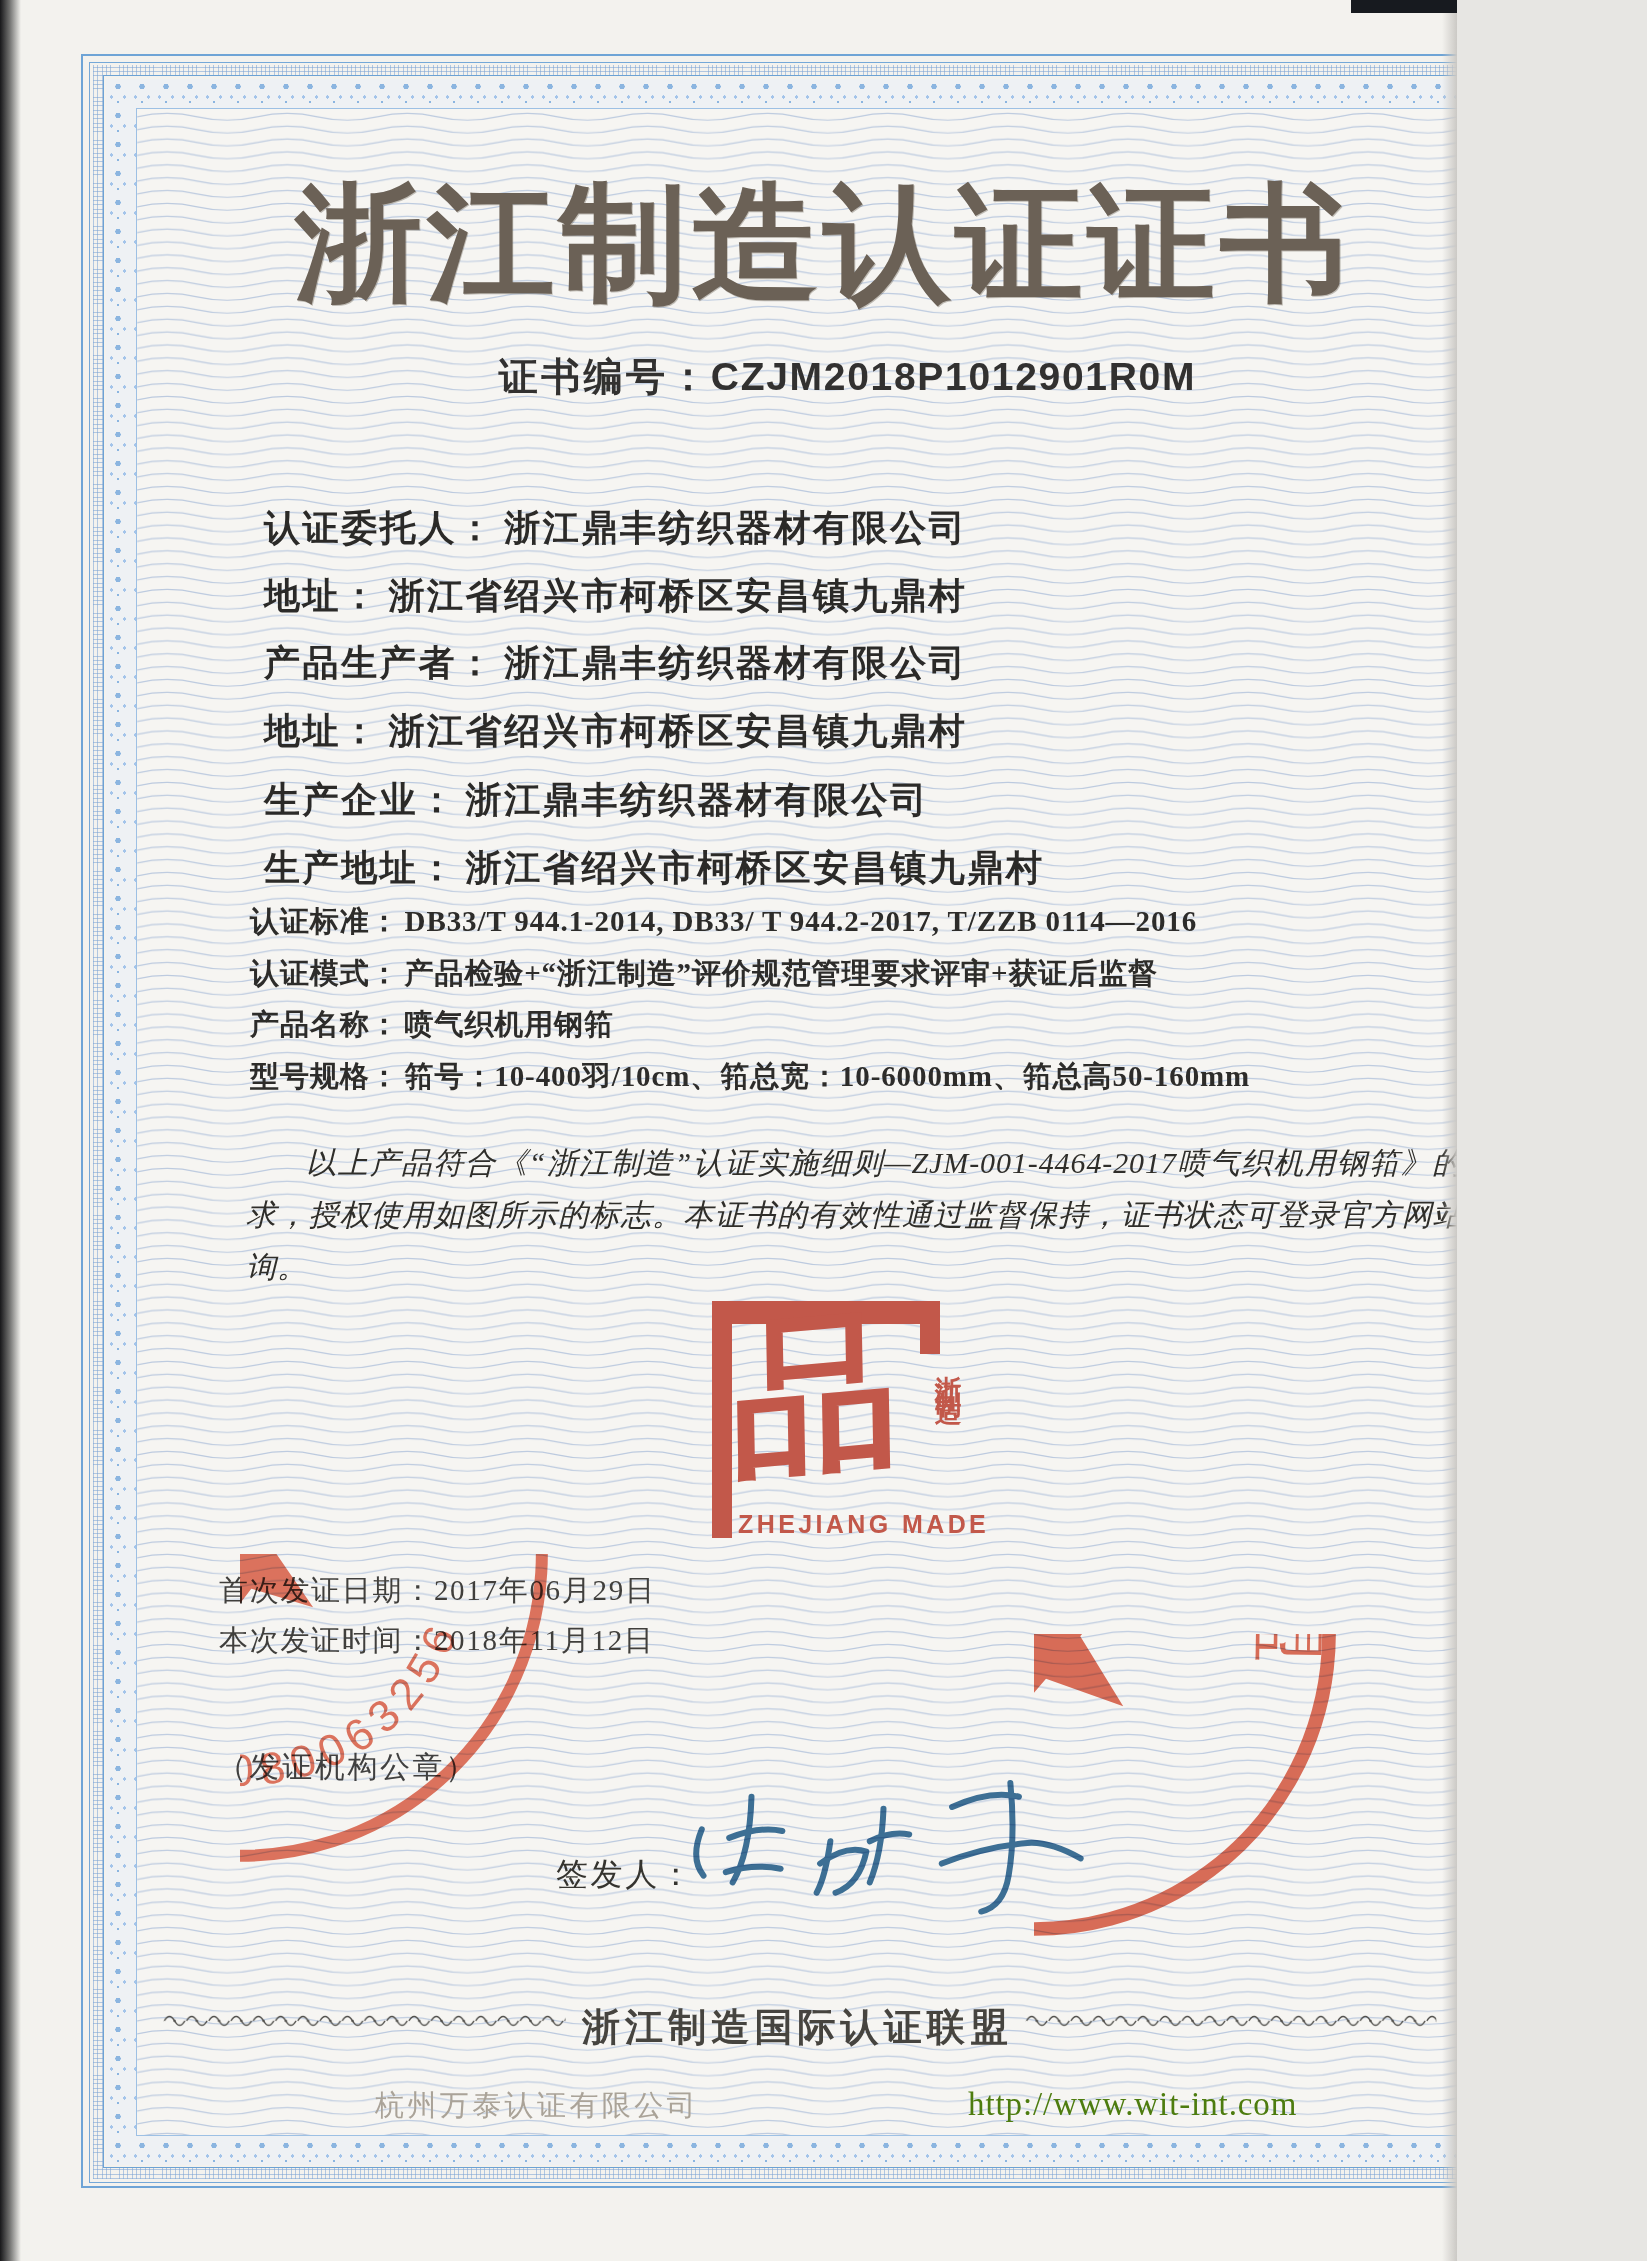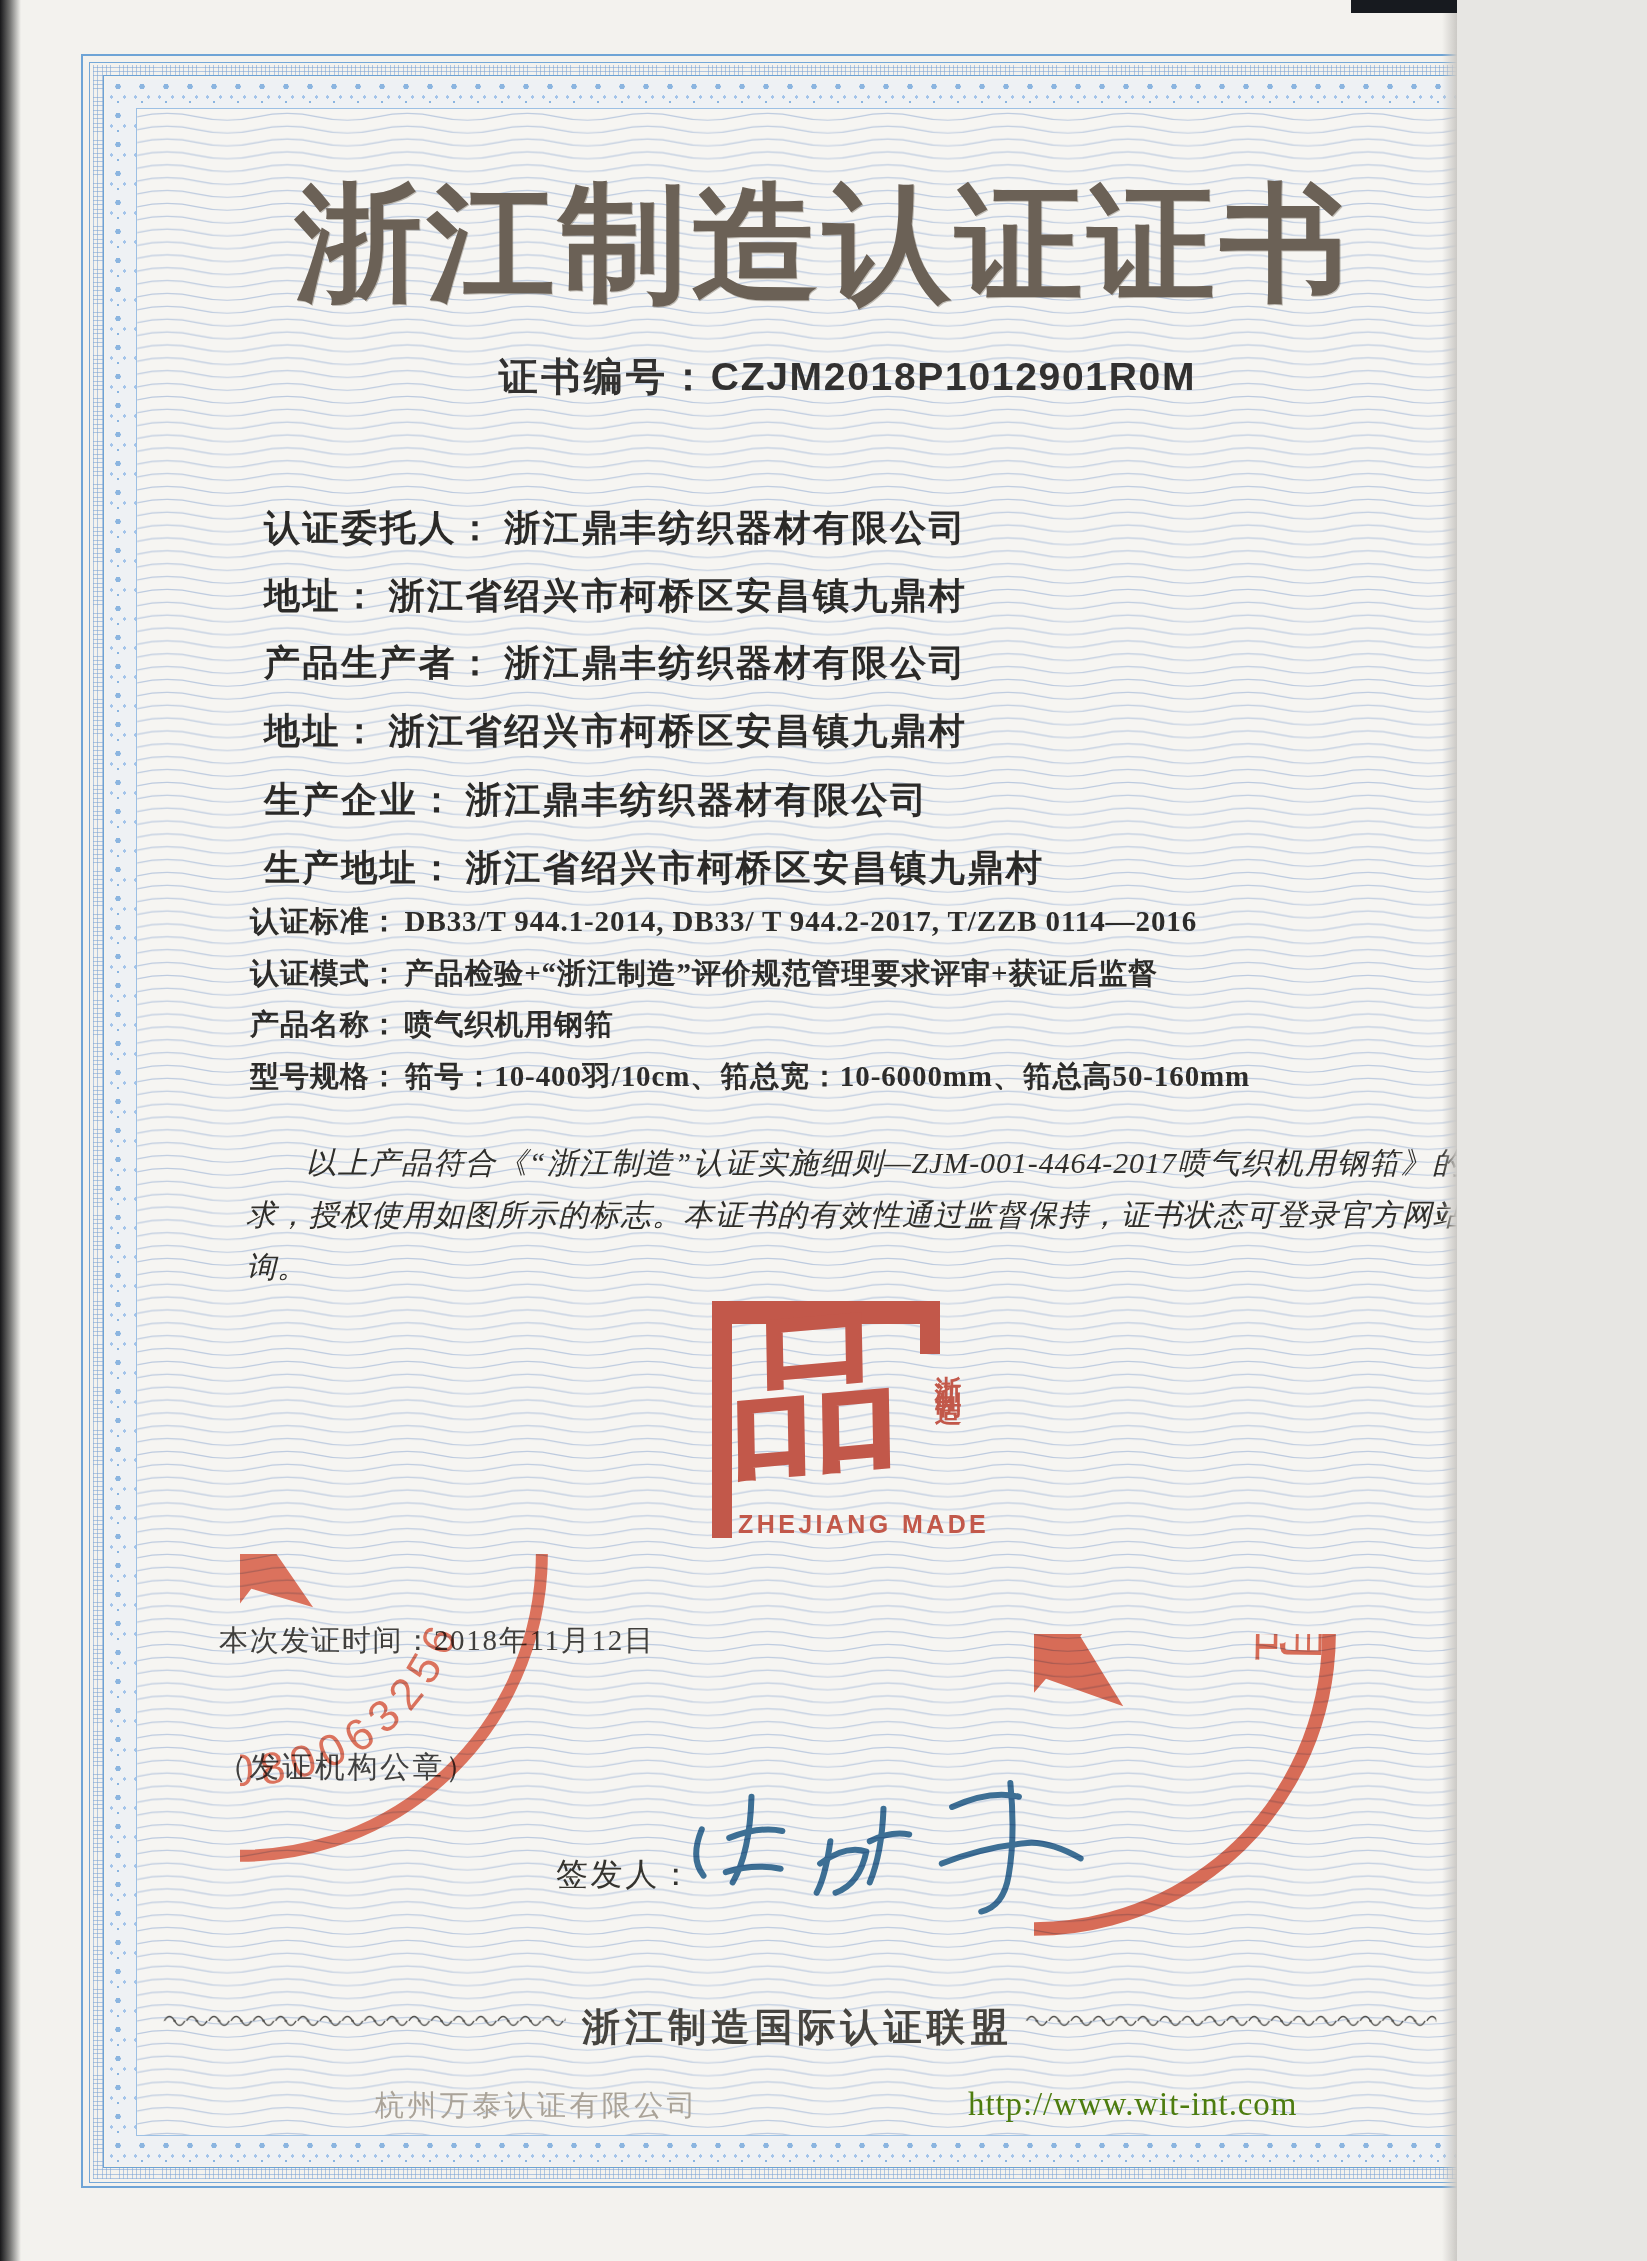--- a/index.html
+++ b/index.html
@@ -136,20 +136,23 @@
 
     <div class="c logo">
       <div class="bar" style="left:17px;top:13.7px;width:227px;height:23px"></div>
       <div class="bar" style="left:225px;top:13.7px;width:20px;height:53px"></div>
       <div class="bar" style="left:17px;top:13.7px;width:20px;height:237px"></div>
       <div class="mark">品</div>
       <div class="side">浙江制造</div>
       <div class="cap">ZHEJIANG MADE</div>
     </div>
 
+    <div class="c drow" style="top:1571px">
+      <span>首次发证日期：</span><span>2017年06月29日</span>
+    </div>
     <div class="c drow" style="top:1621px">
       <span>本次发证时间：</span><span>2018年11月12日</span>
     </div>
     <div class="c sealnote">（发证机构公章）</div>
     <div class="c issuer">签发人：</div>
 
     <svg class="c sig" style="left:669px;top:1759px" width="429" height="180" viewBox="0 0 500 210" xmlns="http://www.w3.org/2000/svg">
       <g fill="none" stroke="#2e6794" stroke-width="7" stroke-linecap="round" stroke-linejoin="round">
         <path d="M38,82 q-14,34 2,54"></path>
         <path d="M96,44 q-2,66 -22,100"></path>

